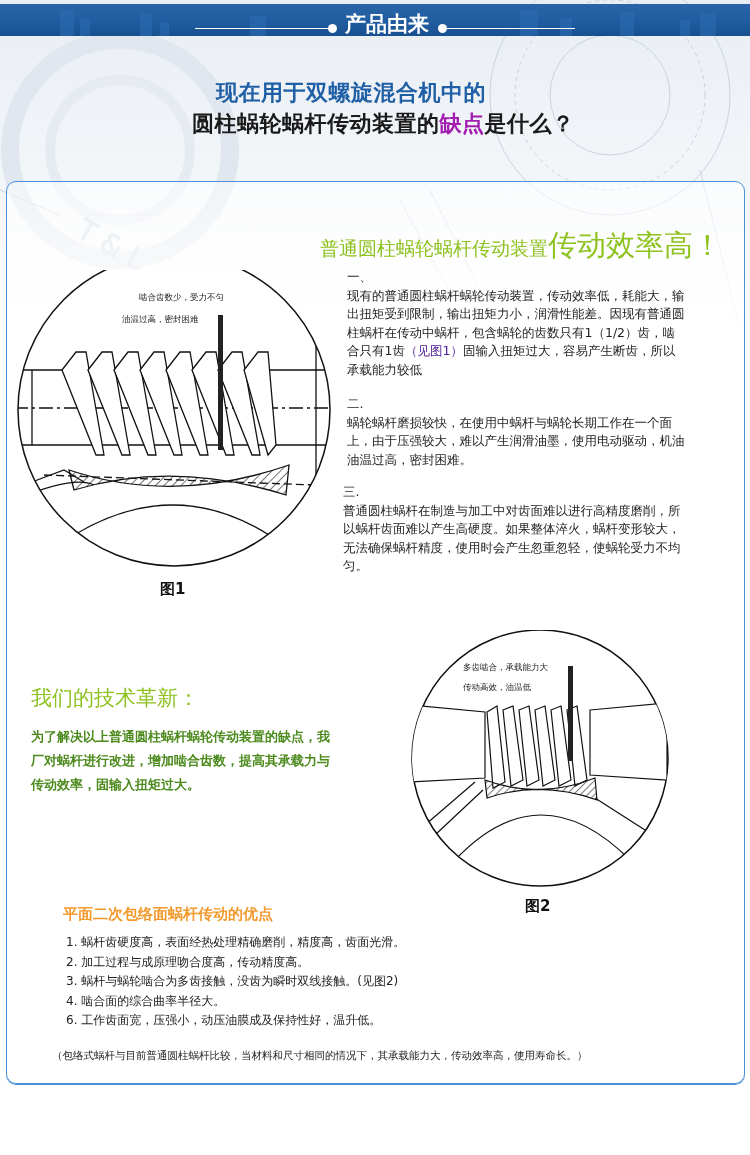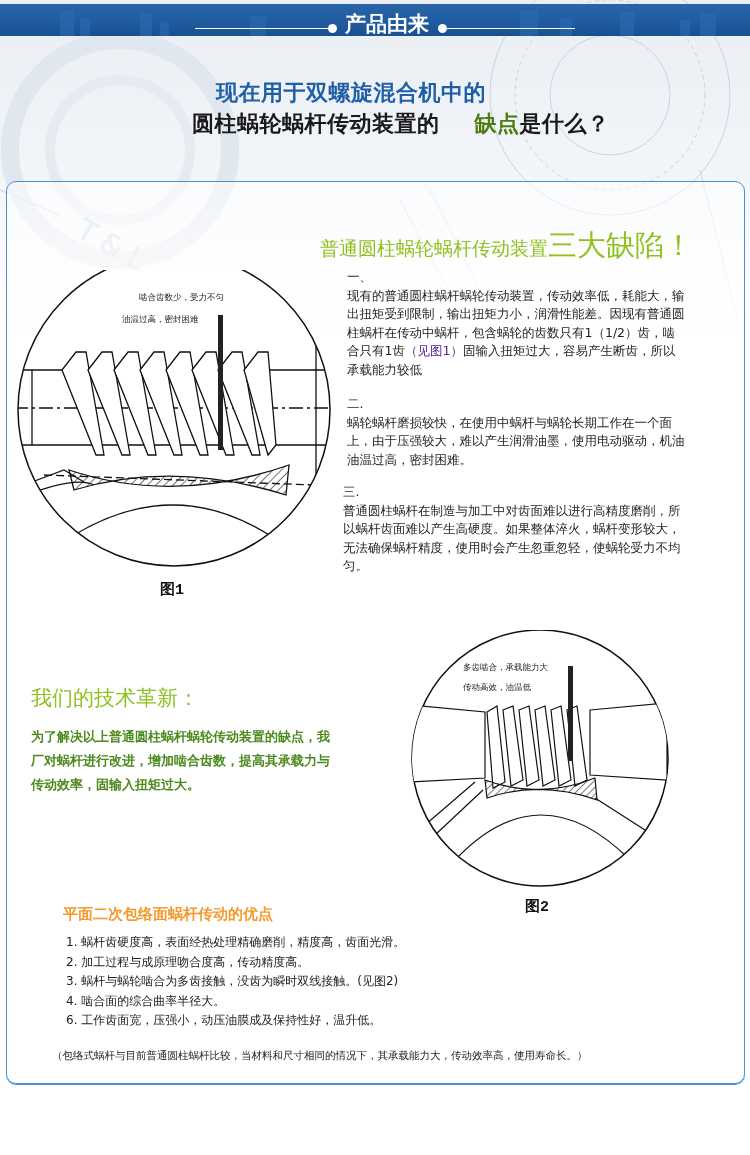--- a/index.html
+++ b/index.html
@@ -22,21 +22,21 @@
   .banner .city { position: absolute; left: 0; top: 0; }
   .banner .line-l { position: absolute; left: 195px; top: 24px; width: 135px; height: 1px; background: #fff; }
   .banner .dot-l { position: absolute; left: 328px; top: 20px; width: 9px; height: 9px; border-radius: 50%; background: #fff; }
   .banner .line-r { position: absolute; left: 445px; top: 24px; width: 130px; height: 1px; background: #fff; }
   .banner .dot-r { position: absolute; left: 438px; top: 20px; width: 9px; height: 9px; border-radius: 50%; background: #fff; }
   .banner .title { position: absolute; left: 337px; top: 6px; width: 100px; text-align: center; color: #fff; font-size: 21px; font-weight: bold; letter-spacing: 0px; }
   .banner .subtitle { position: absolute; left: 320px; top: 34px; width: 135px; text-align: center; color: #fff; font-size: 10.5px; font-family: "Liberation Sans", sans-serif; }
 
   .q1 { position: absolute; left: 216px; top: 78px; font-size: 22px; font-weight: bold; color: #1f5fa6; letter-spacing: 0.5px; }
   .q2 { position: absolute; left: 192px; top: 109px; font-size: 22px; font-weight: bold; color: #1a1a1a; letter-spacing: 0.5px; }
-  .q2 .hl { color: #4d7c0f; margin-left: 35px; }
+  .q2 .hl { color: #a21caf; }
 
   
   .panel {
     position: absolute; left: 6px; top: 181px; width: 739px; height: 903px;
     border: 1.5px solid #4a90d9; border-radius: 10px;
     background: linear-gradient(180deg, rgba(255,255,255,0.55) 0%, rgba(255,255,255,0.85) 15%, #ffffff 18%, #ffffff 100%);
     box-shadow: 0 1px 0 #4a90d9;
   }
 
   .defect-title { position: absolute; left: 320px; top: 226px; color: #8dc21f; font-size: 19px; white-space: nowrap; }
@@ -45,21 +45,21 @@
   .para { position: absolute; font-size: 12.5px; line-height: 18.5px; color: #1e1e1e; }
   .para .num { display: block; }
   .para .ref { color: #4c1d95; }
   .p1 { left: 347px; top: 268px; width: 340px; }
   .p2 { left: 347px; top: 395px; width: 340px; }
   .p3 { left: 343px; top: 483px; width: 345px; }
 
   .fig { position: absolute; }
   .fig1 { left: 14px; top: 270px; }
   .fig2 { left: 405px; top: 630px; }
-  .fig-cap { position: absolute; font-size: 15px; font-weight: bold; color: #111; font-family: Liberation Mono, monospace; }
+  .fig-cap { position: absolute; font-size: 15px; font-weight: bold; color: #111; }
   .cap1 { left: 160px; top: 580px; }
   .cap2 { left: 525px; top: 897px; }
   .fig-note { position: absolute; font-size: 8.5px; color: #222; white-space: nowrap; }
 
   .innov-title { position: absolute; left: 31px; top: 684px; color: #8dc21f; font-size: 21px; }
   .innov-text { position: absolute; left: 31px; top: 725px; width: 310px; font-size: 13px; line-height: 24px; color: #4c8a1d; font-weight: bold; }
 
   .adv-title { position: absolute; left: 63px; top: 905px; color: #f39a2e; font-size: 15px; font-weight: bold; }
   .adv-list { position: absolute; left: 66px; top: 933px; list-style: none; font-size: 12px; line-height: 19.5px; color: #222; }
   .adv-note { position: absolute; left: 52px; top: 1049px; font-size: 10.5px; color: #222; white-space: nowrap; }
@@ -106,21 +106,21 @@
   <div class="dot-r"></div>
   <div class="line-r"></div>
   <div class="subtitle">Product origin</div>
 </div>
 
 <div class="q1">现在用于双螺旋混合机中的</div>
 <div class="q2"><span>圆柱蜗轮蜗杆传动装置的</span><span class="hl">缺点</span><span>是什么？</span></div>
 
 <div class="panel"></div>
 
-<div class="defect-title"><span>普通圆柱蜗轮蜗杆传动装置</span><span class="big">三大缺陷！</span></div>
+<div class="defect-title"><span>普通圆柱蜗轮蜗杆传动装置</span><span class="big">传动效率高！</span></div>
 
 <div class="para p1">
   <span class="num">一、</span>
   <span>现有的普通圆柱蜗杆蜗轮传动装置，传动效率低，耗能大，输出扭矩受到限制，输出扭矩力小，润滑性能差。因现有普通圆柱蜗杆在传动中蜗杆，包含蜗轮的齿数只有1（1/2）齿，啮合只有1齿</span><span class="ref">（见图1）</span><span>固输入扭矩过大，容易产生断齿，所以承载能力较低</span>
 </div>
 <div class="para p2">
   <span class="num">二.</span>
   <span>蜗轮蜗杆磨损较快，在使用中蜗杆与蜗轮长期工作在一个面上，由于压强较大，难以产生润滑油墨，使用电动驱动，机油油温过高，密封困难。</span>
 </div>
 <div class="para p3">

